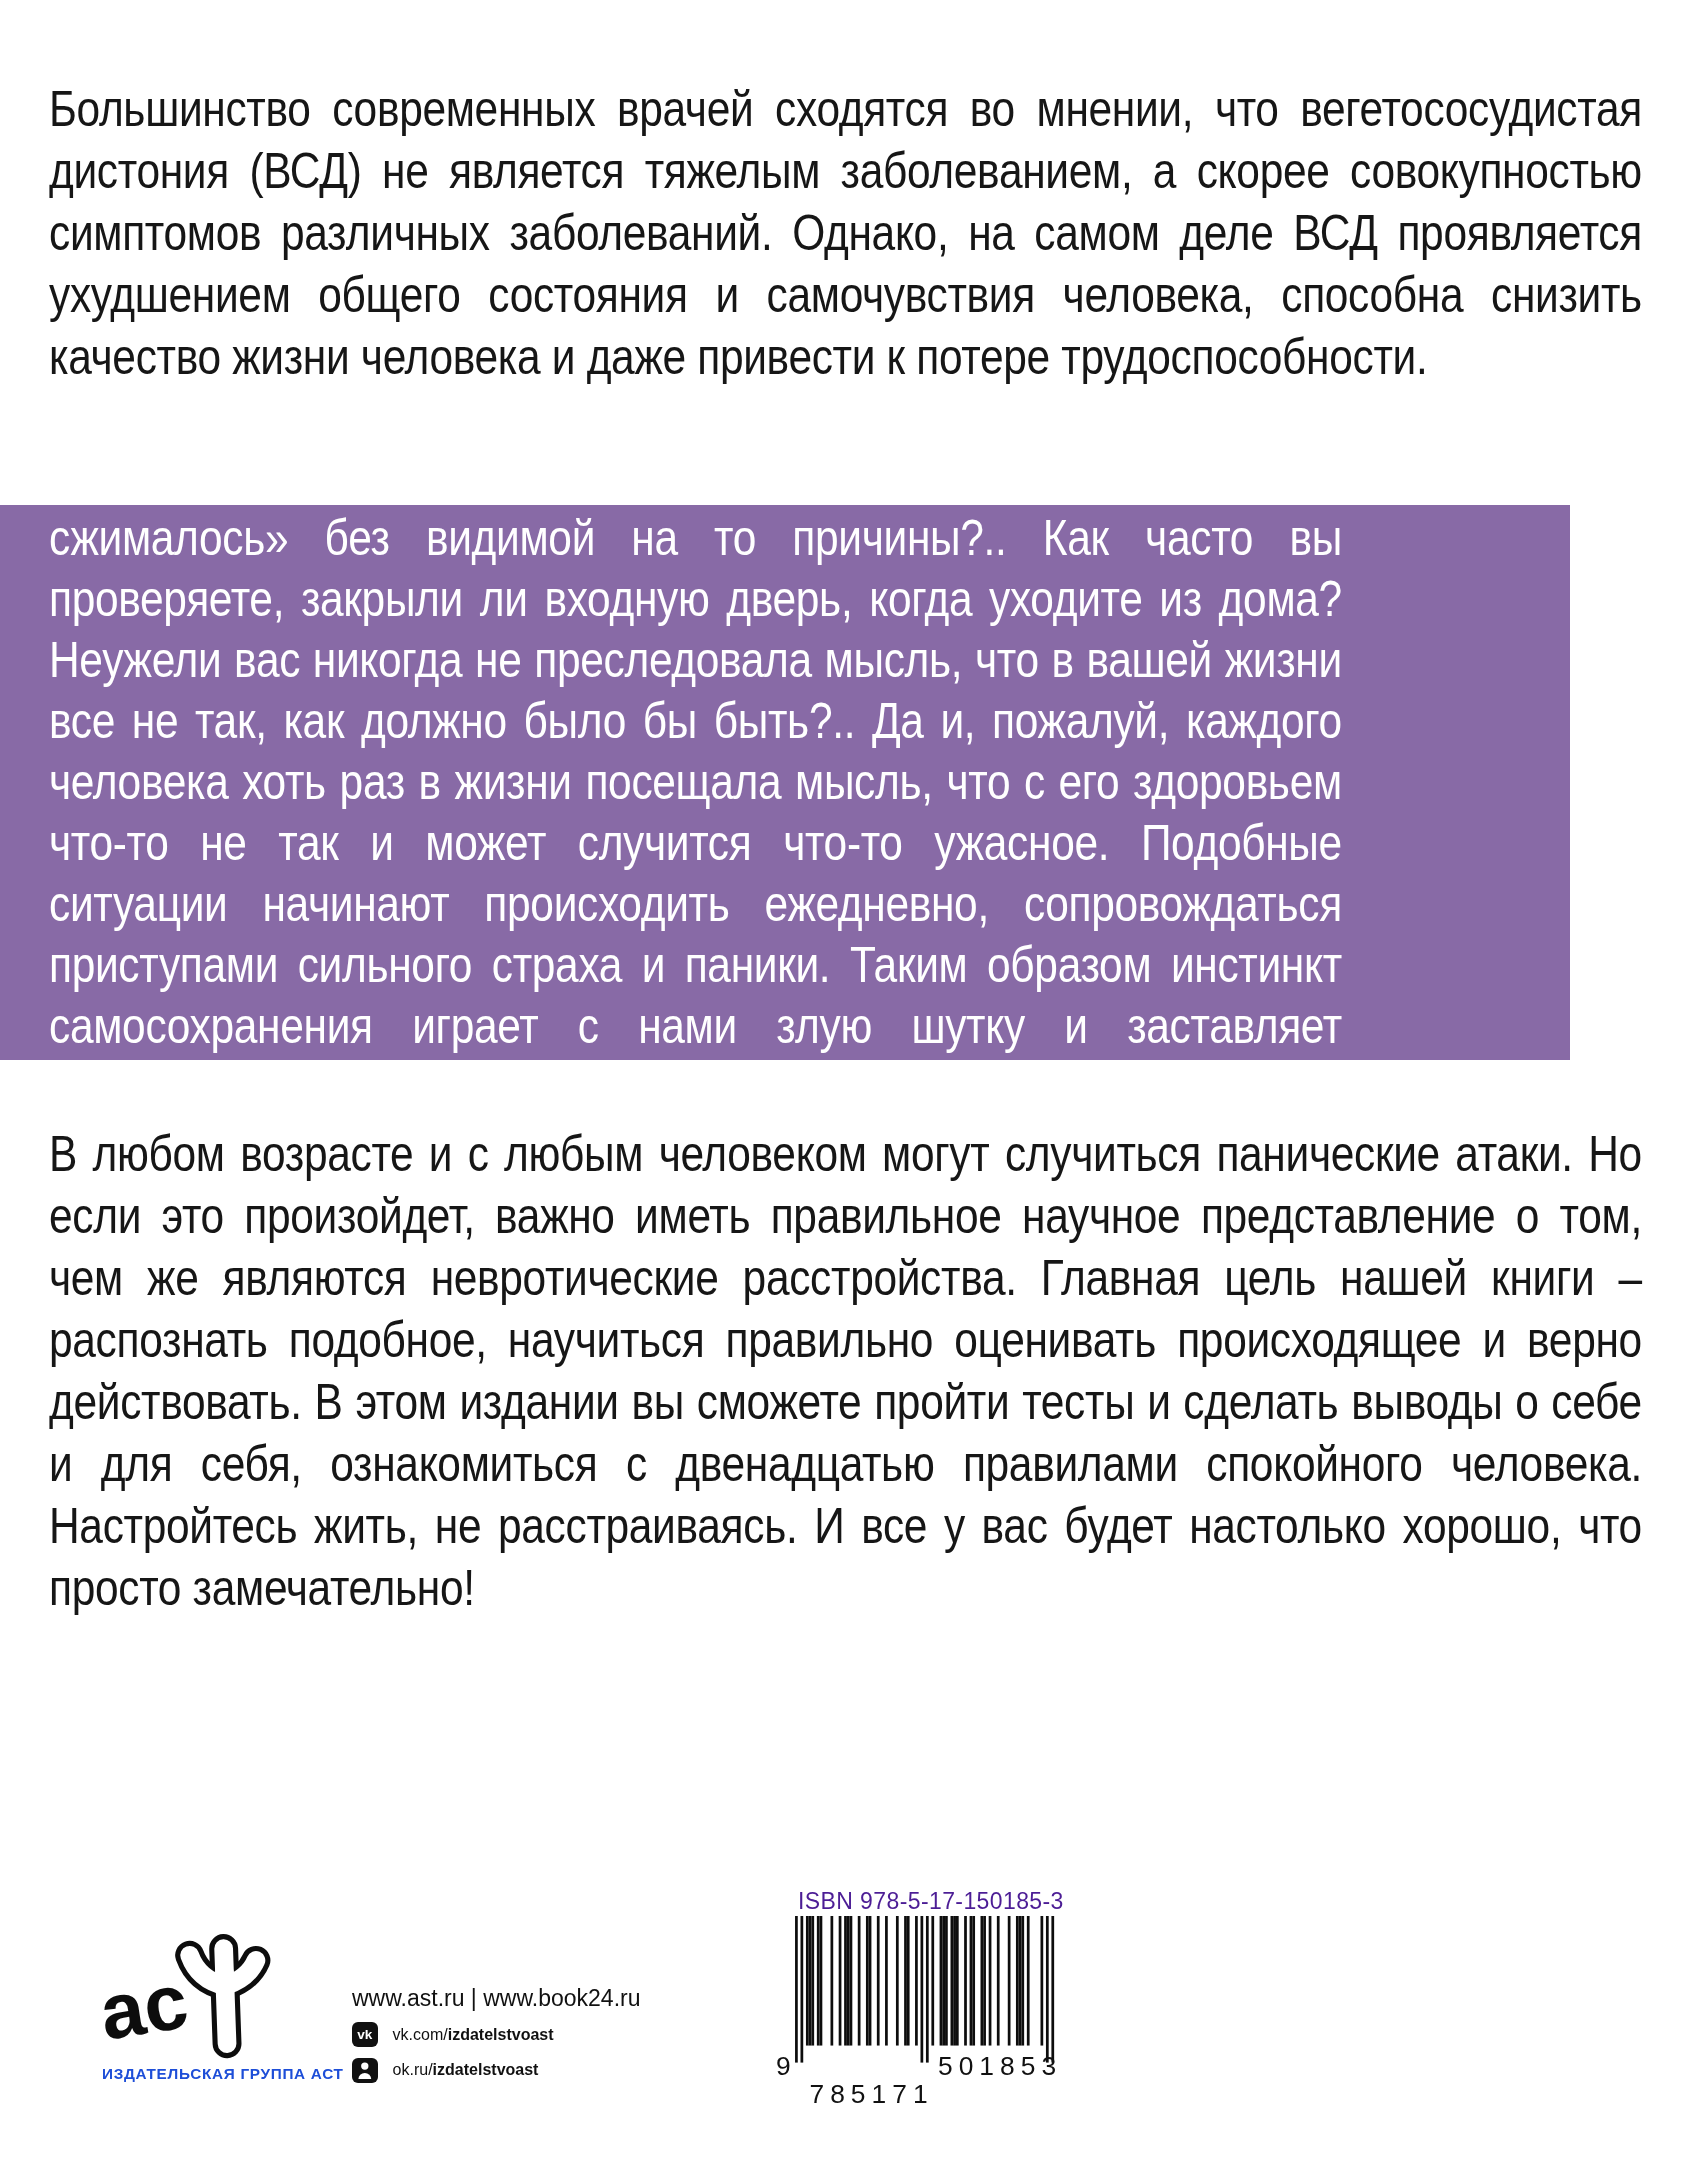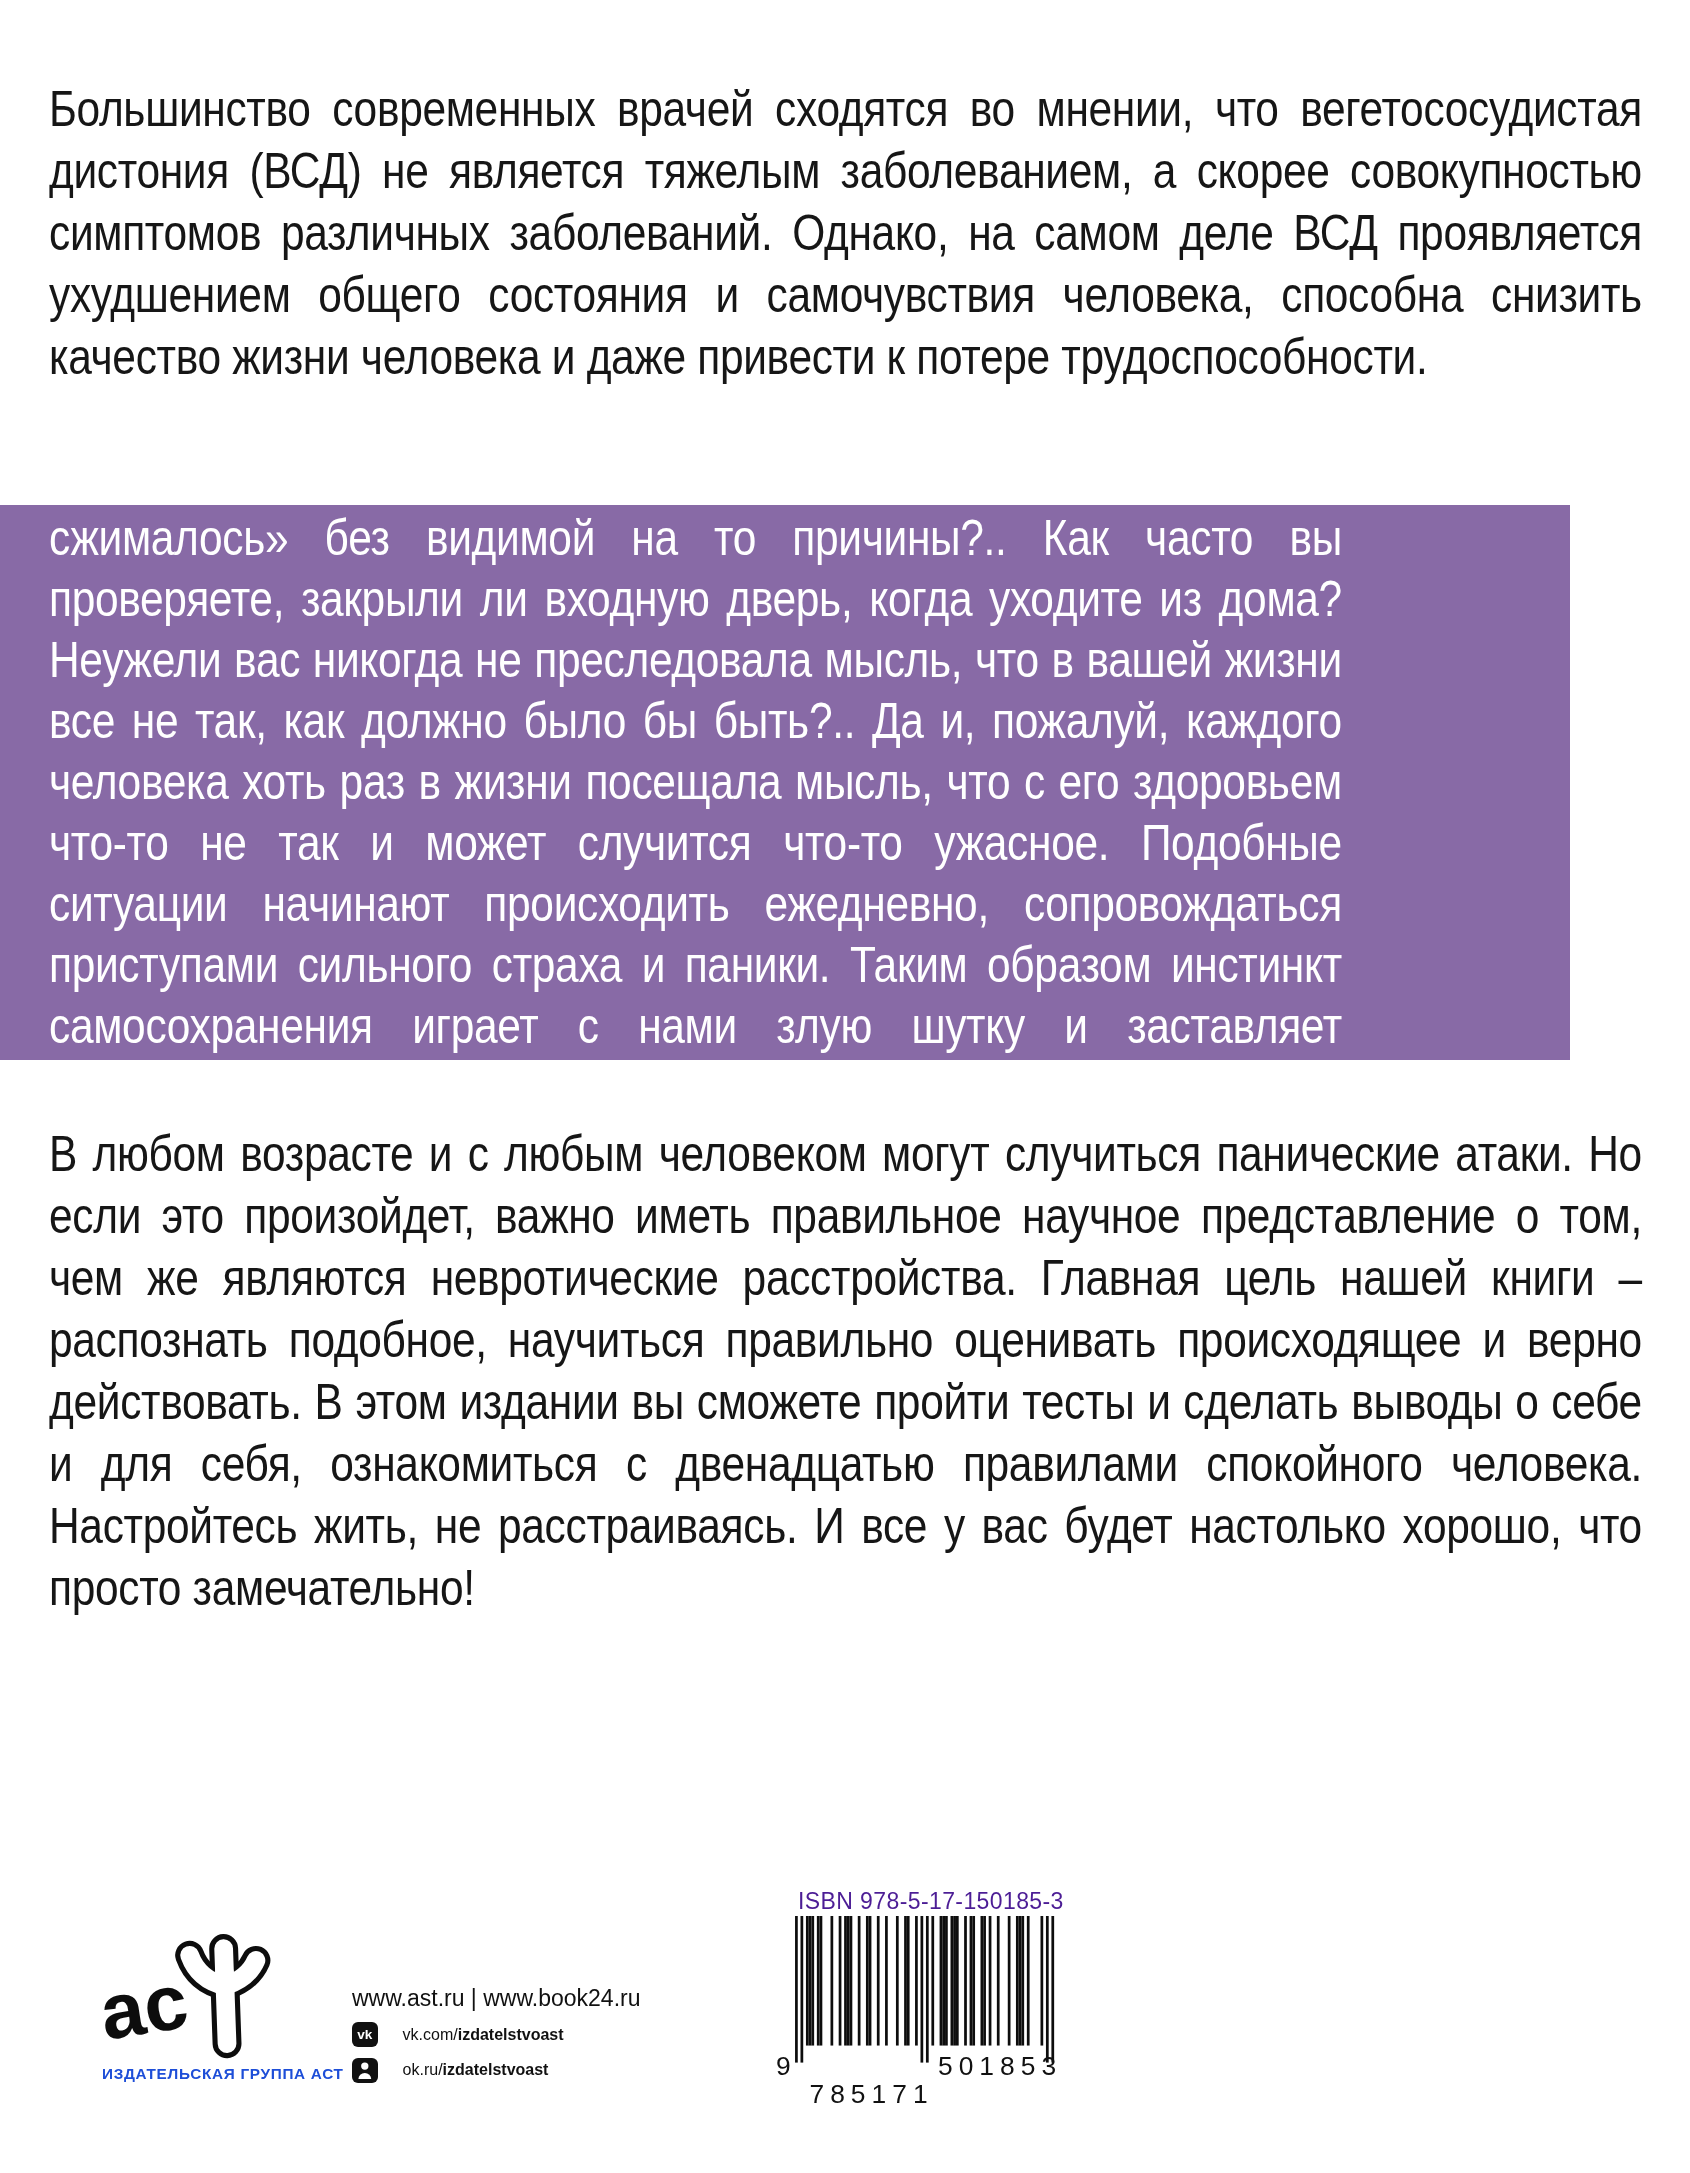--- a/index.html
+++ b/index.html
@@ -55,21 +55,21 @@
     font-size:15.3px;font-weight:600;letter-spacing:0.7px;color:#1d4ed8;
     white-space:nowrap;
   }
   .links-col{position:absolute;left:352px;top:1985px;width:400px;}
   .sites-line{font-size:23px;font-weight:normal;color:#111;white-space:nowrap;}
   .social-row{display:flex;align-items:center;margin-top:9.4px;height:26.4px;white-space:nowrap;}
   .social-row:first-of-type{margin-top:15.3px;}
   .social-icon{
     width:25.6px;height:25.6px;border-radius:6px;background:#111;
     display:flex;align-items:center;justify-content:center;
-    margin-right:25px;flex:0 0 auto;
+    margin-right:15px;flex:0 0 auto;
   }
   .vk-glyph{color:#fff;font-weight:bold;font-size:13.6px;line-height:1;letter-spacing:0;}
   .social-label{font-size:16px;color:#111;}
   .social-label b{font-weight:bold;}
   .isbn{
     position:absolute;left:798px;top:1888px;
     font-size:23px;color:#4c1d95;letter-spacing:0.4px;white-space:nowrap;
   }
   .barcode{position:absolute;left:795px;top:1916px;width:266px;height:170px;}
   .barcode svg{position:absolute;left:0;top:0;}

